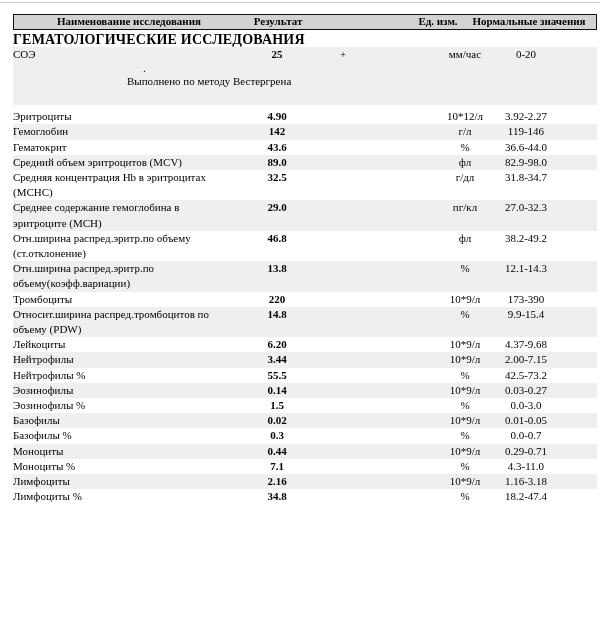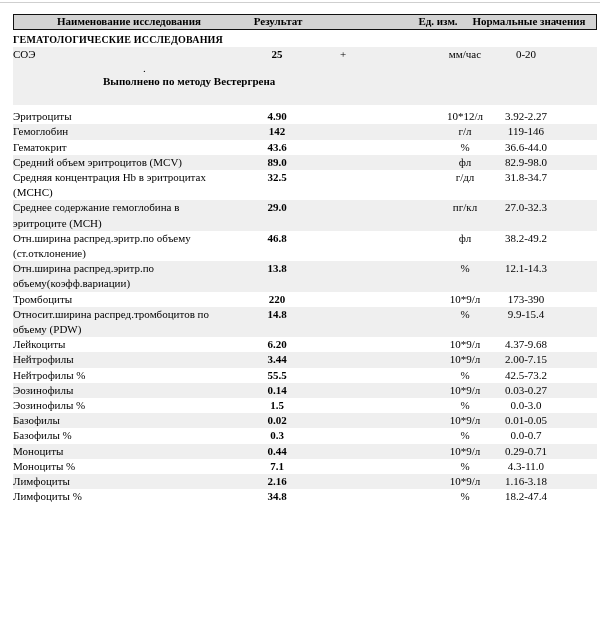--- a/index.html
+++ b/index.html
@@ -31,29 +31,29 @@
     font-weight:bold;white-space:nowrap;
   }
   .hc-name{left:115px;}
   .hc-result{left:264px;}
   .hc-units{left:424px;}
   .hc-normal{left:515px;}
 
   
   .section-title{
     padding:3px 0 1px;
-    font-weight:bold;font-size:10px;line-height:13px;
+    font-weight:bold;font-size:14px;line-height:13px;
     letter-spacing:0.2px;
   }
 
   
   .soe-block{background:var(--stripe-bg);padding-bottom:16px;}
   .soe-row{position:relative;line-height:15.2px;}
   .dot-line{line-height:12px;padding-left:130px;}
-  .note-line{line-height:15px;padding-left:90px;font-weight:bold;}
+  .note-line{line-height:15px;padding-left:114px;font-weight:normal;}
 
   .gap{height:4px;}
 
   
   .row{position:relative;line-height:15.2px;}
   .rows .row:nth-child(even){background:var(--stripe-bg);}
   .cell-name{width:218px;}
   .val{position:absolute;top:0;transform:translateX(-50%);white-space:nowrap;}
   .v-result{left:264px;font-weight:bold;}
   .v-flag{left:330px;}

